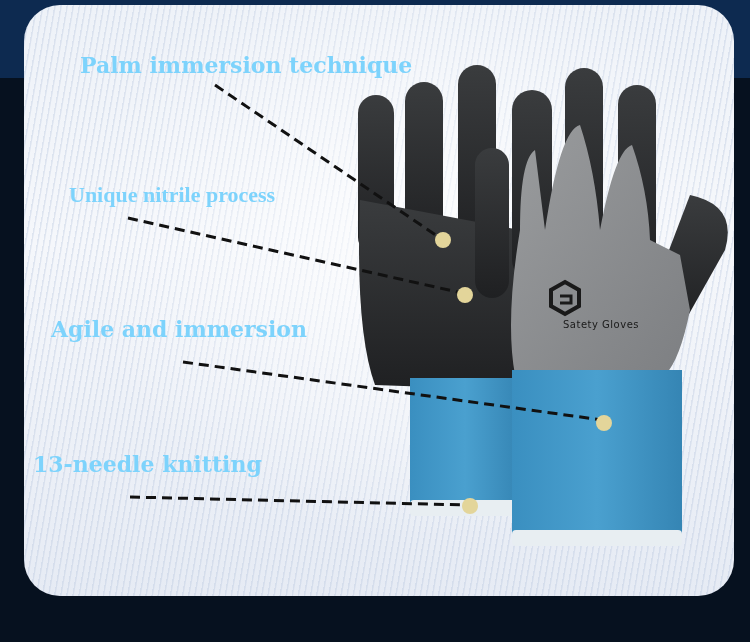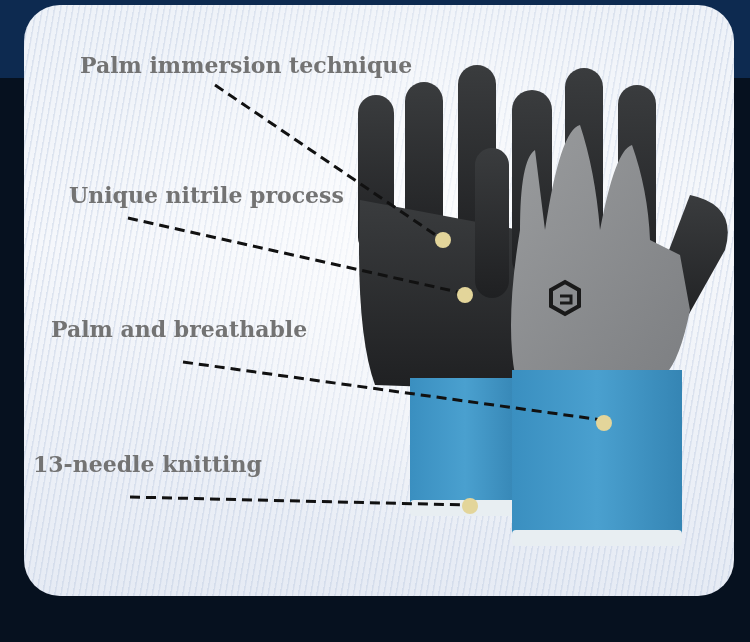--- a/index.html
+++ b/index.html
@@ -18,21 +18,21 @@
       background:
         repeating-linear-gradient(100deg, rgba(180,195,220,0.35) 0px, rgba(180,195,220,0.35) 1px, rgba(255,255,255,0) 2px, rgba(255,255,255,0) 6px),
         linear-gradient(180deg, #eef2f8 0%, #f5f7fb 40%, #e6ebf4 100%);
     }
     .card::after {
       content: ""; position: absolute; inset: 0;
       background: radial-gradient(ellipse at 55% 40%, rgba(255,255,255,0.75) 0%, rgba(255,255,255,0) 60%);
       pointer-events: none;
     }
     .label {
-      position: absolute; font-weight: bold; color: #737373; font-size: 22px;
+      position: absolute; font-weight: bold; color: #7dd3fc; font-size: 22px;
       white-space: nowrap; z-index: 3;
     }
     svg.overlay { position: absolute; left: 0; top: 0; z-index: 2; }
     .brand {
       position: absolute; z-index: 3; left: 527px; top: 280px; width: 100px; text-align: center;
     }
     .brand-text {
       font-family: "DejaVu Sans", "Liberation Sans", sans-serif;
       font-size: 10px; color: #1a1a1a; letter-spacing: 0.5px; display: block; margin-top: 2px;
     }
@@ -93,18 +93,21 @@
     </g>
 
     <g fill="#e3d59a">
       <circle cx="443" cy="240" r="8"></circle>
       <circle cx="465" cy="295" r="8"></circle>
       <circle cx="604" cy="423" r="8"></circle>
       <circle cx="470" cy="506" r="8"></circle>
     </g>
   </svg>
 
+  <div class="brand">
+    <span class="brand-text" style="margin-top:34px;">Satety Gloves</span>
+  </div>
 </div>
 
 <div class="label" style="left:80px; top:52px;">Palm immersion technique</div>
-<div class="label" style="left:69px; top:182px;">Unique nitrile process</div>
-<div class="label" style="left:51px; top:316px;">Palm and breathable</div>
+<div class="label" style="left:69px; top:182px;font-family:Liberation Serif, serif;">Unique nitrile process</div>
+<div class="label" style="left:51px; top:316px;">Agile and immersion</div>
 <div class="label" style="left:33px; top:451px;">13-needle knitting</div>
 
 </body></html>

